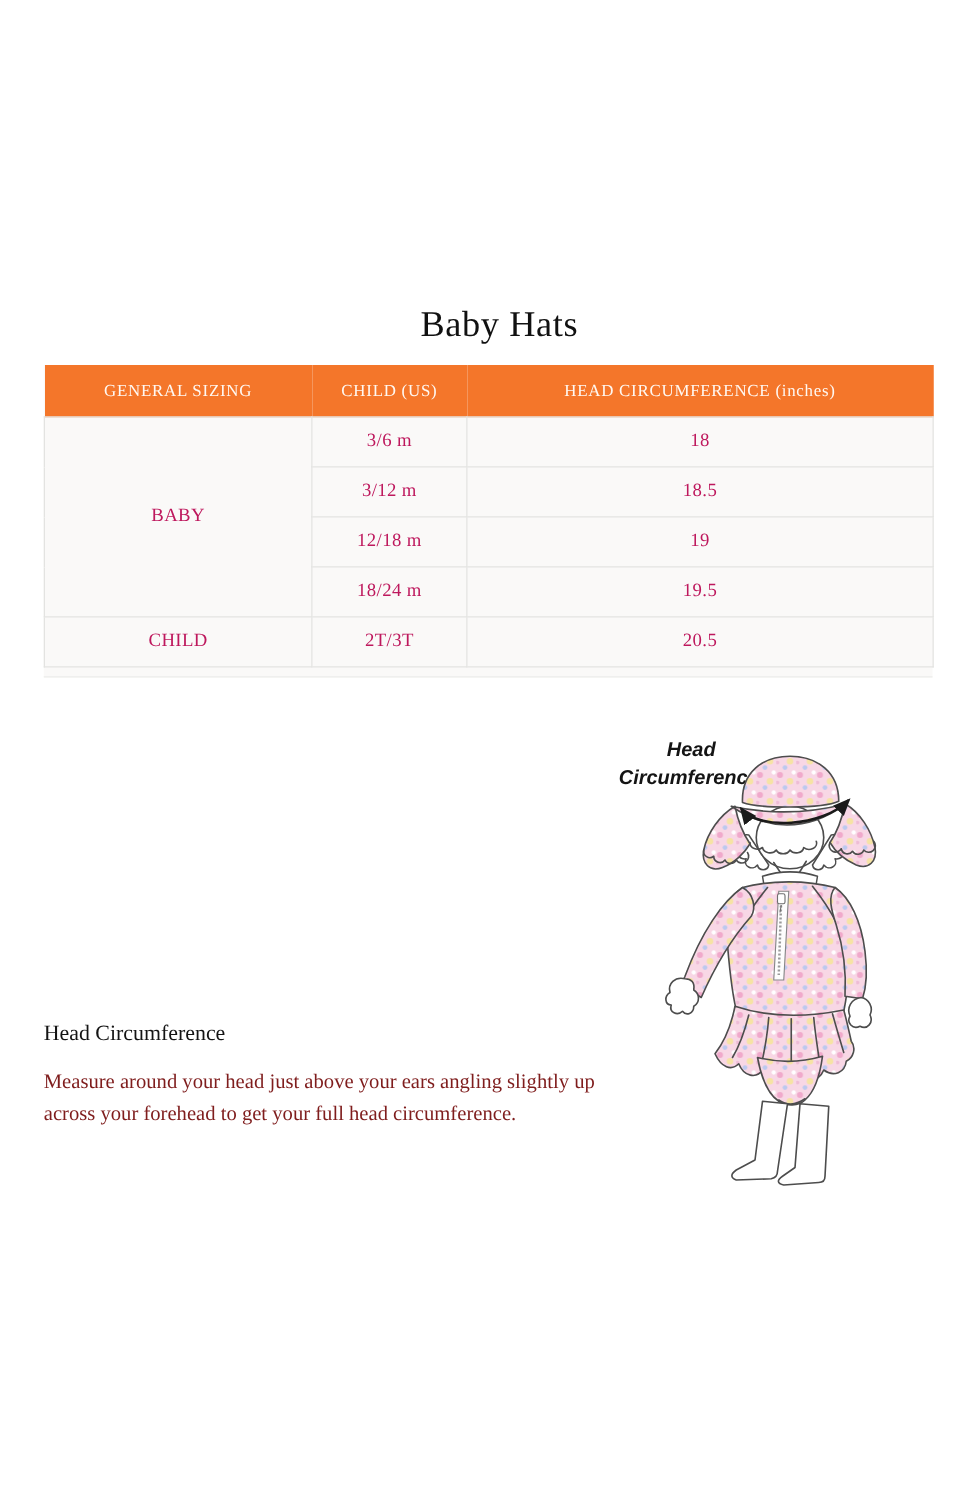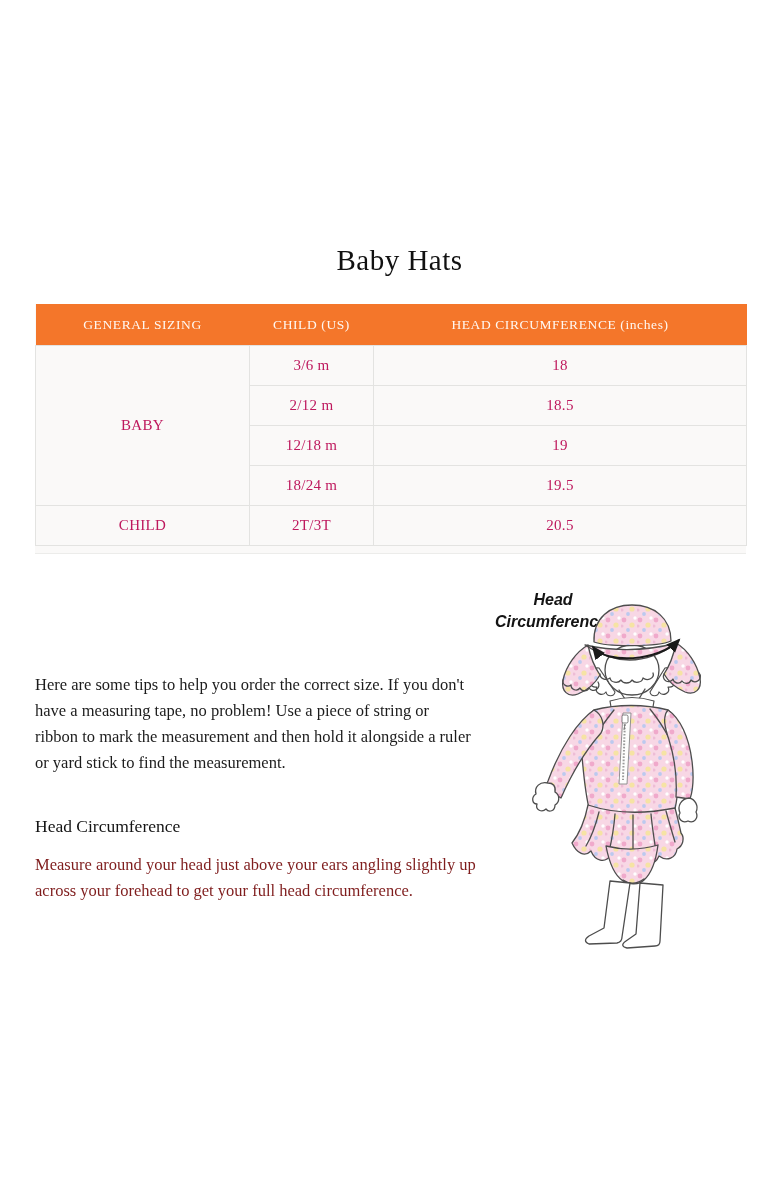--- a/index.html
+++ b/index.html
@@ -5,21 +5,21 @@
   html,body{margin:0;padding:0;background:#ffffff;}
   .page{
     position:relative;width:780px;height:1196px;background:#ffffff;overflow:hidden;
     font-family:"Liberation Serif","DejaVu Serif",serif;color:#1f1f1f;
   }
   .title{
     position:absolute;top:244px;left:0;right:0;margin:0;text-align:center;
     font-size:29px;font-weight:400;letter-spacing:.5px;color:#111;padding-left:19px;
   }
   .table-wrap{
-    position:absolute;left:35px;top:304px;width:711px;background:#faf9f8;padding-bottom:7px;
+    position:absolute;left:35px;top:292px;width:711px;background:#faf9f8;padding-bottom:7px;
     border-bottom:1px solid #ececea;
   }
   table.size-table{width:711px;border-collapse:collapse;table-layout:fixed;}
   .size-table col.c1{width:214px;}
   .size-table col.c2{width:124px;}
   .size-table col.c3{width:373px;}
   .size-table thead th{
     background:#f4762a;color:#fff8f2;font-weight:400;font-size:13.5px;letter-spacing:.6px;
     height:41px;padding:0;text-align:center;border:0;
   }
@@ -73,42 +73,41 @@
           <th>HEAD CIRCUMFERENCE (inches)</th>
         </tr>
       </thead>
       <tbody>
         <tr>
           <td rowspan="4">BABY</td>
           <td>3/6 m</td>
           <td>18</td>
         </tr>
         <tr>
-          <td>2/12 m</td>
+          <td>3/12 m</td>
           <td>18.5</td>
         </tr>
         <tr>
           <td>12/18 m</td>
           <td>19</td>
         </tr>
         <tr>
           <td>18/24 m</td>
           <td>19.5</td>
         </tr>
         <tr>
           <td>CHILD</td>
           <td>2T/3T</td>
           <td>20.5</td>
         </tr>
       </tbody>
     </table>
   </div>
 
 
-  <p class="intro-para">Here are some tips to help you order the correct size. If you don't<br>have a measuring tape, no problem! Use a piece of string or<br>ribbon to mark the measurement and then hold it alongside a ruler<br>or yard stick to find the measurement.</p>
 
   <h3 class="sub-heading">Head Circumference</h3>
 
   <p class="body-para">Measure around your head just above your ears angling slightly up<br>across your forehead to get your full head circumference.</p>
 
   <div class="figure">
     <svg viewBox="0 0 244 380" xmlns="http://www.w3.org/2000/svg">
       <defs>
         <pattern id="floral" width="16" height="16" patternUnits="userSpaceOnUse">
           <rect width="16" height="16" fill="#f8d7e5"></rect>

